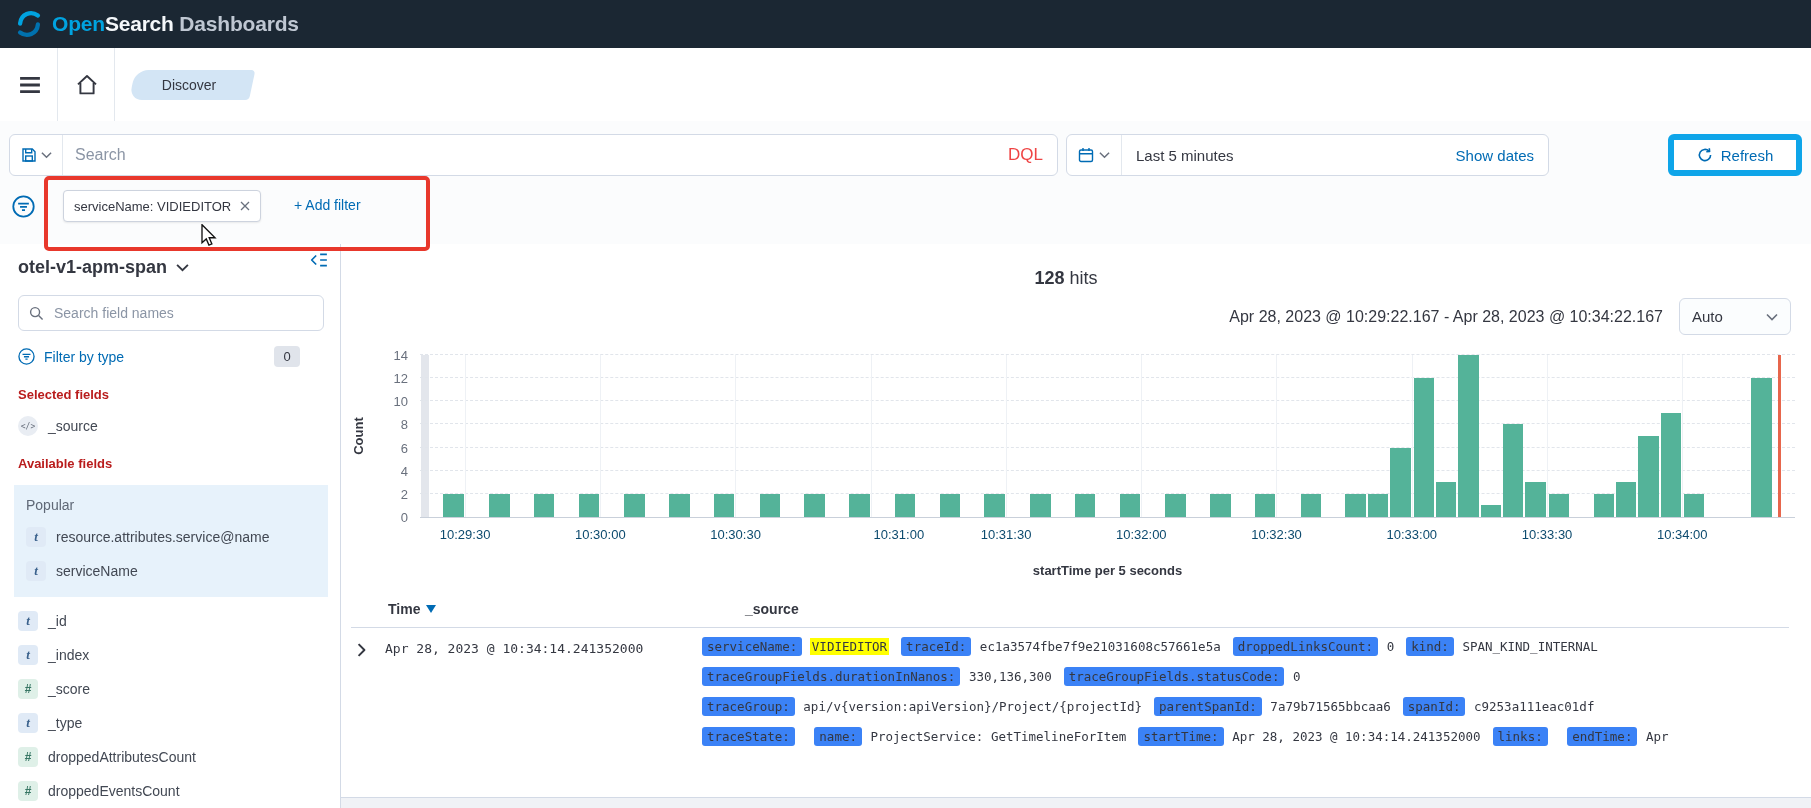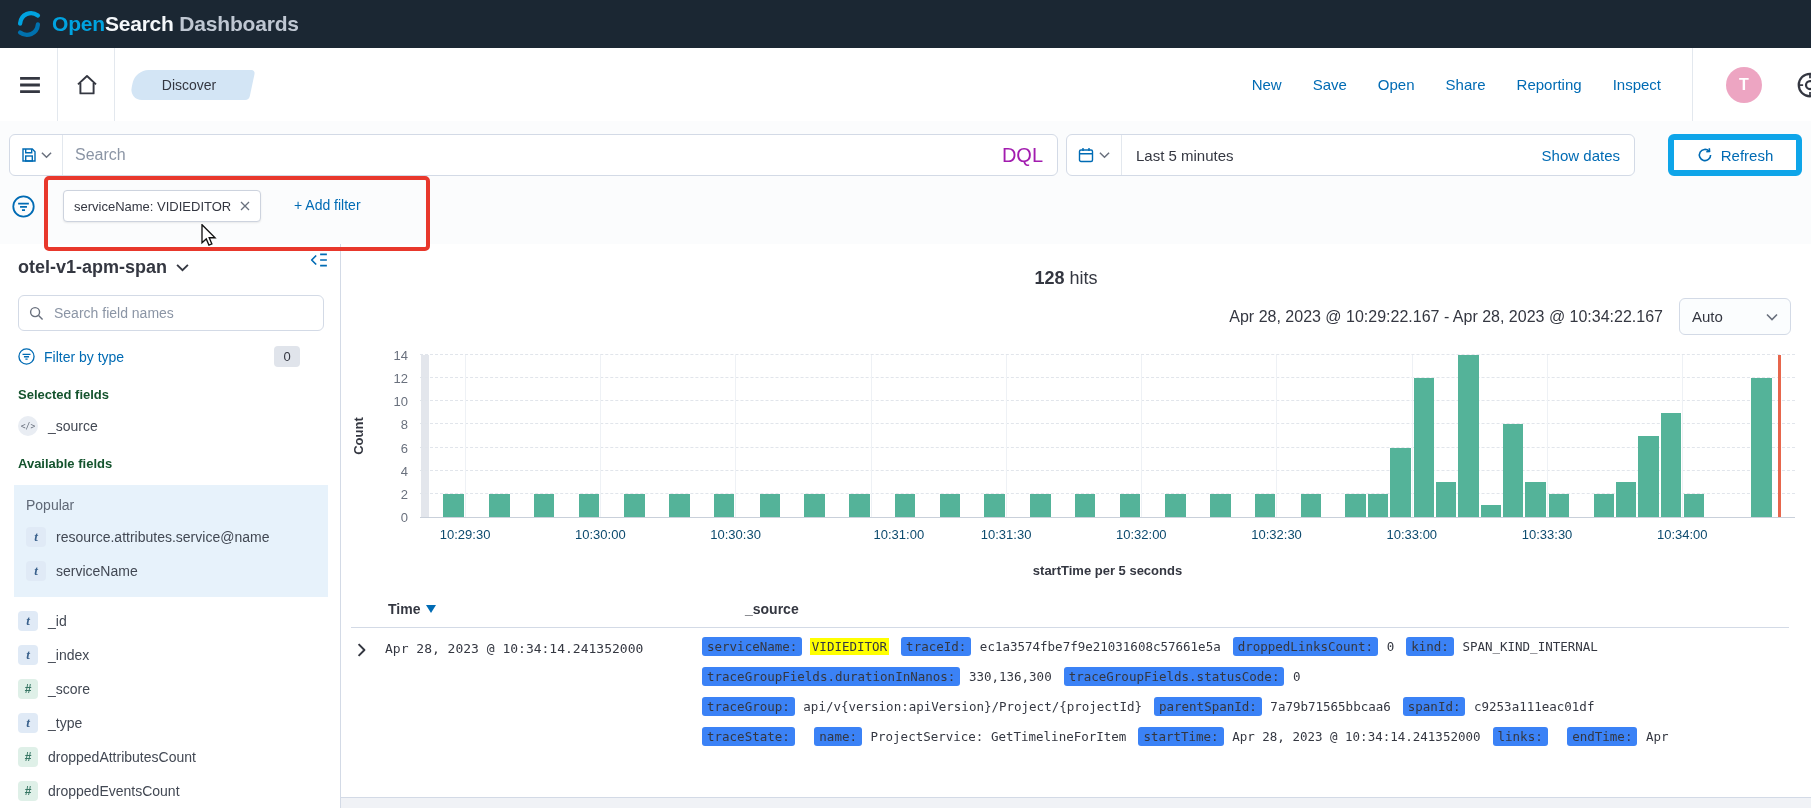--- a/index.html
+++ b/index.html
@@ -26,22 +26,22 @@
   .nav-right{position:absolute;right:0;top:0;height:100%;display:flex;align-items:center;gap:31px;}
   .nav-link{color:#006BB4;font-size:15px;cursor:pointer;white-space:nowrap;}
   .nav-right .vdiv{height:73px;margin:0;}
   .avatar{width:36px;height:36px;border-radius:50%;background:#EDA5C2;color:#fff;font-size:16px;font-weight:bold;display:flex;align-items:center;justify-content:center;margin-left:2px;}
   .help-ic{margin-right:-14px;margin-left:2px;}
   .querystrip{position:absolute;left:0;top:121px;right:0;height:123px;background:#fbfcfd;}
   .searchbox{position:absolute;left:9px;top:13px;width:1049px;height:42px;background:#fff;border:1px solid #D3DAE6;border-radius:6px;box-sizing:border-box;display:flex;align-items:center;}
   .save-seg{width:52px;height:100%;display:flex;align-items:center;justify-content:center;gap:4px;border-right:1px solid #E3E8EE;cursor:pointer;}
   .searchbox input{flex:1;border:none;outline:none;font-size:16px;color:#343741;padding:0 12px;background:transparent;font-family:"Liberation Sans",sans-serif;}
   .searchbox input::placeholder{color:#8b95a5;}
-  .dql{color:#a21caf;font-size:20px;padding-right:14px;cursor:pointer;}
-  .datepicker{position:absolute;left:1066px;top:13px;width:569px;height:42px;background:#fff;border:1px solid #D3DAE6;border-radius:6px;box-sizing:border-box;display:flex;align-items:center;}
+  .dql{color:#ef4444;font-size:17px;padding-right:14px;cursor:pointer;}
+  .datepicker{position:absolute;left:1066px;top:13px;width:483px;height:42px;background:#fff;border:1px solid #D3DAE6;border-radius:6px;box-sizing:border-box;display:flex;align-items:center;}
   .cal-seg{width:54px;height:100%;display:flex;align-items:center;justify-content:center;gap:5px;cursor:pointer;border-right:1px solid #E3E8EE;}
   .range-txt{font-size:15px;color:#343741;padding-left:14px;flex:1;cursor:pointer;}
   .showdates{color:#006BB4;font-size:15px;padding-right:14px;cursor:pointer;white-space:nowrap;}
   .refresh-btn{position:absolute;left:1668px;top:13px;width:134px;height:42px;background:#fff;border:6px solid #0ea5e9;border-radius:6px;box-sizing:border-box;display:flex;align-items:center;justify-content:center;gap:8px;color:#006BB4;font-size:15px;cursor:pointer;}
 
   
   .filt-ic{position:absolute;left:12px;top:74px;}
   .filter-pill{position:absolute;left:63px;top:69px;height:32px;background:#fff;border:1px solid #cdd3de;border-radius:4px;box-shadow:0 1px 2px rgba(0,0,0,.08);display:flex;align-items:center;gap:9px;padding:0 10px;font-size:13px;color:#343741;cursor:pointer;box-sizing:border-box;}
   .pill-x{cursor:pointer;display:flex;}
   .add-filter{position:absolute;left:294px;top:76px;color:#006BB4;font-size:14px;cursor:pointer;}
@@ -51,21 +51,21 @@
   
   .sidebar{position:absolute;left:0;top:244px;width:341px;bottom:0;background:#fff;border-right:1px solid #D3DAE6;box-sizing:border-box;padding:10px 16px 0 18px;}
   .collapse-ic{position:absolute;right:12px;top:8px;cursor:pointer;}
   .index-row{display:flex;align-items:center;gap:9px;margin-top:3px;font-size:18px;font-weight:600;color:#343741;cursor:pointer;width:max-content;}
   .field-search{margin-top:17px;height:34px;border:1px solid #D3DAE6;border-radius:6px;background:#fff;display:flex;align-items:center;padding:0 10px;gap:8px;}
   .field-search input{border:none;outline:none;flex:1;font-size:14px;color:#343741;background:transparent;font-family:"Liberation Sans",sans-serif;}
   .field-search input::placeholder{color:#8b95a5;}
   .filter-type{margin-top:15px;display:flex;align-items:center;gap:9px;padding-right:24px;cursor:pointer;}
   .filter-type .lbl{color:#006BB4;font-size:14px;}
   .count-badge{margin-left:auto;background:#E0E4EB;border-radius:4px;min-width:26px;height:21px;display:flex;align-items:center;justify-content:center;font-size:13px;color:#343741;}
-  .sec-h{margin-top:20px;font-size:13px;font-weight:bold;color:#14532d;}
+  .sec-h{margin-top:20px;font-size:13px;font-weight:bold;color:#b91c1c;}
   .field-row{margin-top:14px;display:flex;align-items:flex-start;gap:10px;cursor:pointer;}
   .token{width:20px;height:20px;border-radius:4px;display:flex;align-items:center;justify-content:center;font-size:13px;flex:0 0 auto;}
   .tok-str{background:#E0EAF6;color:#3A618C;font-family:"Liberation Serif",serif;font-style:italic;font-weight:bold;}
   .tok-num{background:#DFF0E8;color:#387765;font-weight:bold;font-size:12px;}
   .tok-src{background:#E9EDF3;color:#69707D;border-radius:50%;font-size:8px;font-family:"DejaVu Sans Mono",monospace;}
   .field-name{font-size:14px;color:#424853;line-height:20px;overflow-wrap:anywhere;max-width:215px;}
   .popular-block{margin:14px -4px 0 -4px;background:#E7F2FB;padding:10px 10px 16px 12px;}
   .pop-h{font-size:14px;color:#5f6876;margin-top:2px;}
 
   
@@ -130,39 +130,20 @@
       <span class="icon-btn home">
         <svg width="24" height="24" viewBox="0 0 20 20" fill="none" stroke="#343741" stroke-width="1.6" stroke-linejoin="round">
             <path d="M2.5 9.5L10 2.5l7.5 7"></path>
             <path d="M4.5 8.3V17h11V8.3"></path>
           </svg>
       </span>
       <span class="vdiv m2"></span>
       <span class="crumb">
           <span>Discover</span>
         </span>
-    </div>
-    <div class="nav-right">
-      <span style="display:flex;gap:31px;align-items:center;">
-          <span class="nav-link">New</span>
-          <span class="nav-link">Save</span>
-          <span class="nav-link">Open</span>
-          <span class="nav-link">Share</span>
-          <span class="nav-link">Reporting</span>
-          <span class="nav-link">Inspect</span>
-        </span>
-      <span class="vdiv"></span>
-      <span class="avatar">T</span>
-      <span class="icon-btn help-ic">
-        <svg width="30" height="30" viewBox="0 0 24 24" fill="none" stroke="#343741" stroke-width="1.8">
-            <circle cx="12" cy="12" r="9"></circle>
-            <circle cx="12" cy="12" r="3.2"></circle>
-            <path d="M12 3v3.5M12 17.5V21M3 12h3.5M17.5 12H21" stroke-width="1.4"></path>
-          </svg>
-      </span>
     </div>
   </div>
 
   <div class="querystrip">
 
     <div class="searchbox">
       <span class="save-seg">
         <svg width="16" height="16" viewBox="0 0 16 16" fill="none" stroke="#006BB4" stroke-width="1.4">
             <path d="M2 2h9.3L14 4.7V14H2z"></path>
             <path d="M4.7 2v3.8h6V2"></path>

